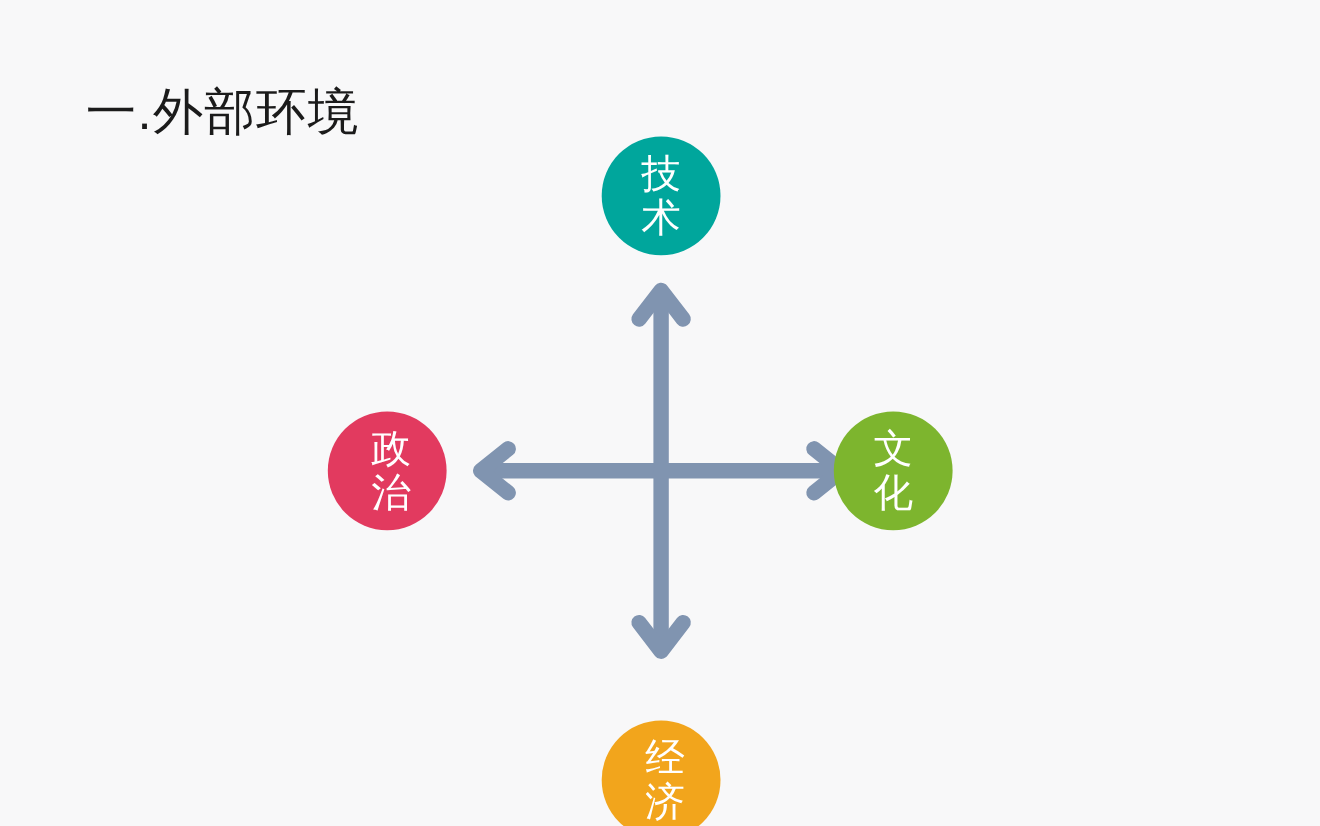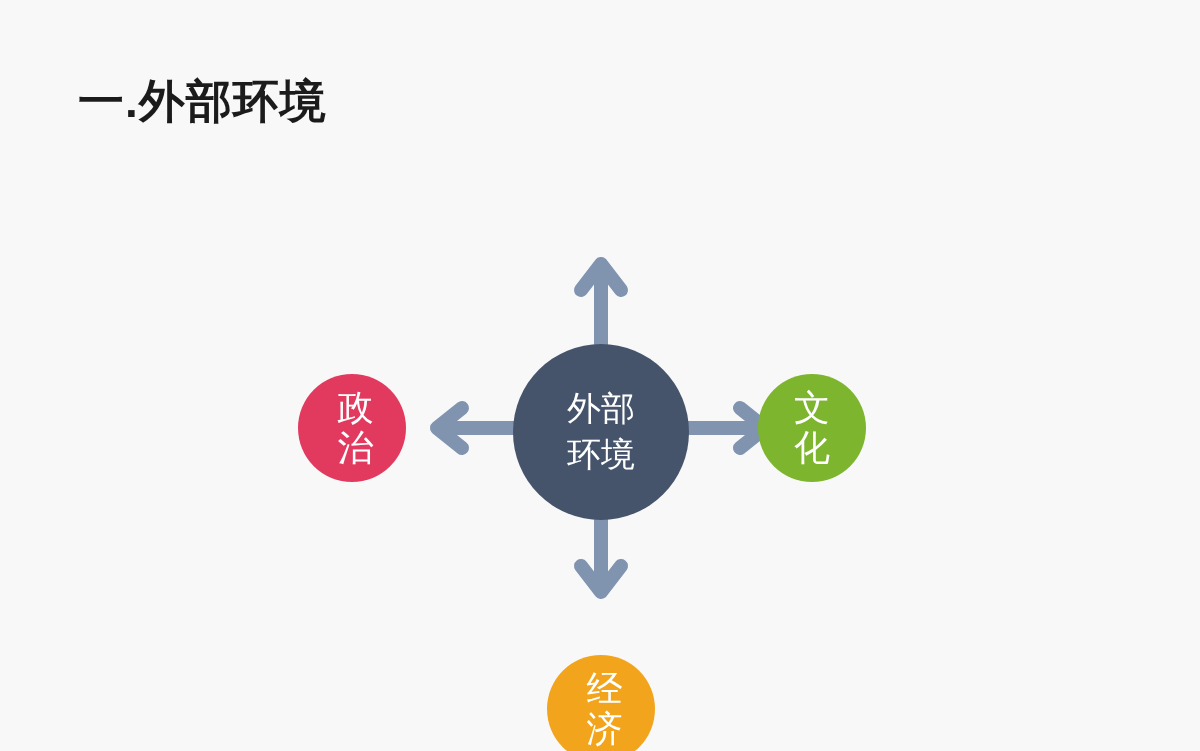--- a/index.html
+++ b/index.html
@@ -15,21 +15,21 @@
     height: 751px;
     background: var(--background, #F8F8F9);
     overflow: hidden;
   }
   .title {
     position: absolute;
     left: 78px;
     top: 72px;
     font-size: 46px;
     line-height: 1.3;
-    font-weight: bold;
+    font-weight: normal;
     color: var(--title-text, #1b1b1b);
     letter-spacing: 1px;
     white-space: nowrap;
   }
   .arrows {
     position: absolute;
     left: 0;
     top: 0;
     z-index: 1;
   }
@@ -99,24 +99,24 @@
     <g>
       <path d="M601 428 L448 428"></path>
       <path d="M462 408 L437 428 L462 448"></path>
     </g>
     <g>
       <path d="M601 428 L754 428"></path>
       <path d="M740 408 L765 428 L740 448"></path>
     </g>
   </svg>
 
-  <div class="circle center-circle">
-    <div class="center-label">外部环境</div>
+
+  <div class="circle node node-top">
+    <div class="node-label">技术</div>
   </div>
-
 
   <div class="circle node node-right">
     <div class="node-label">文化</div>
   </div>
 
   <div class="circle node node-bottom">
     <div class="node-label">经济</div>
   </div>
 
   <div class="circle node node-left">

